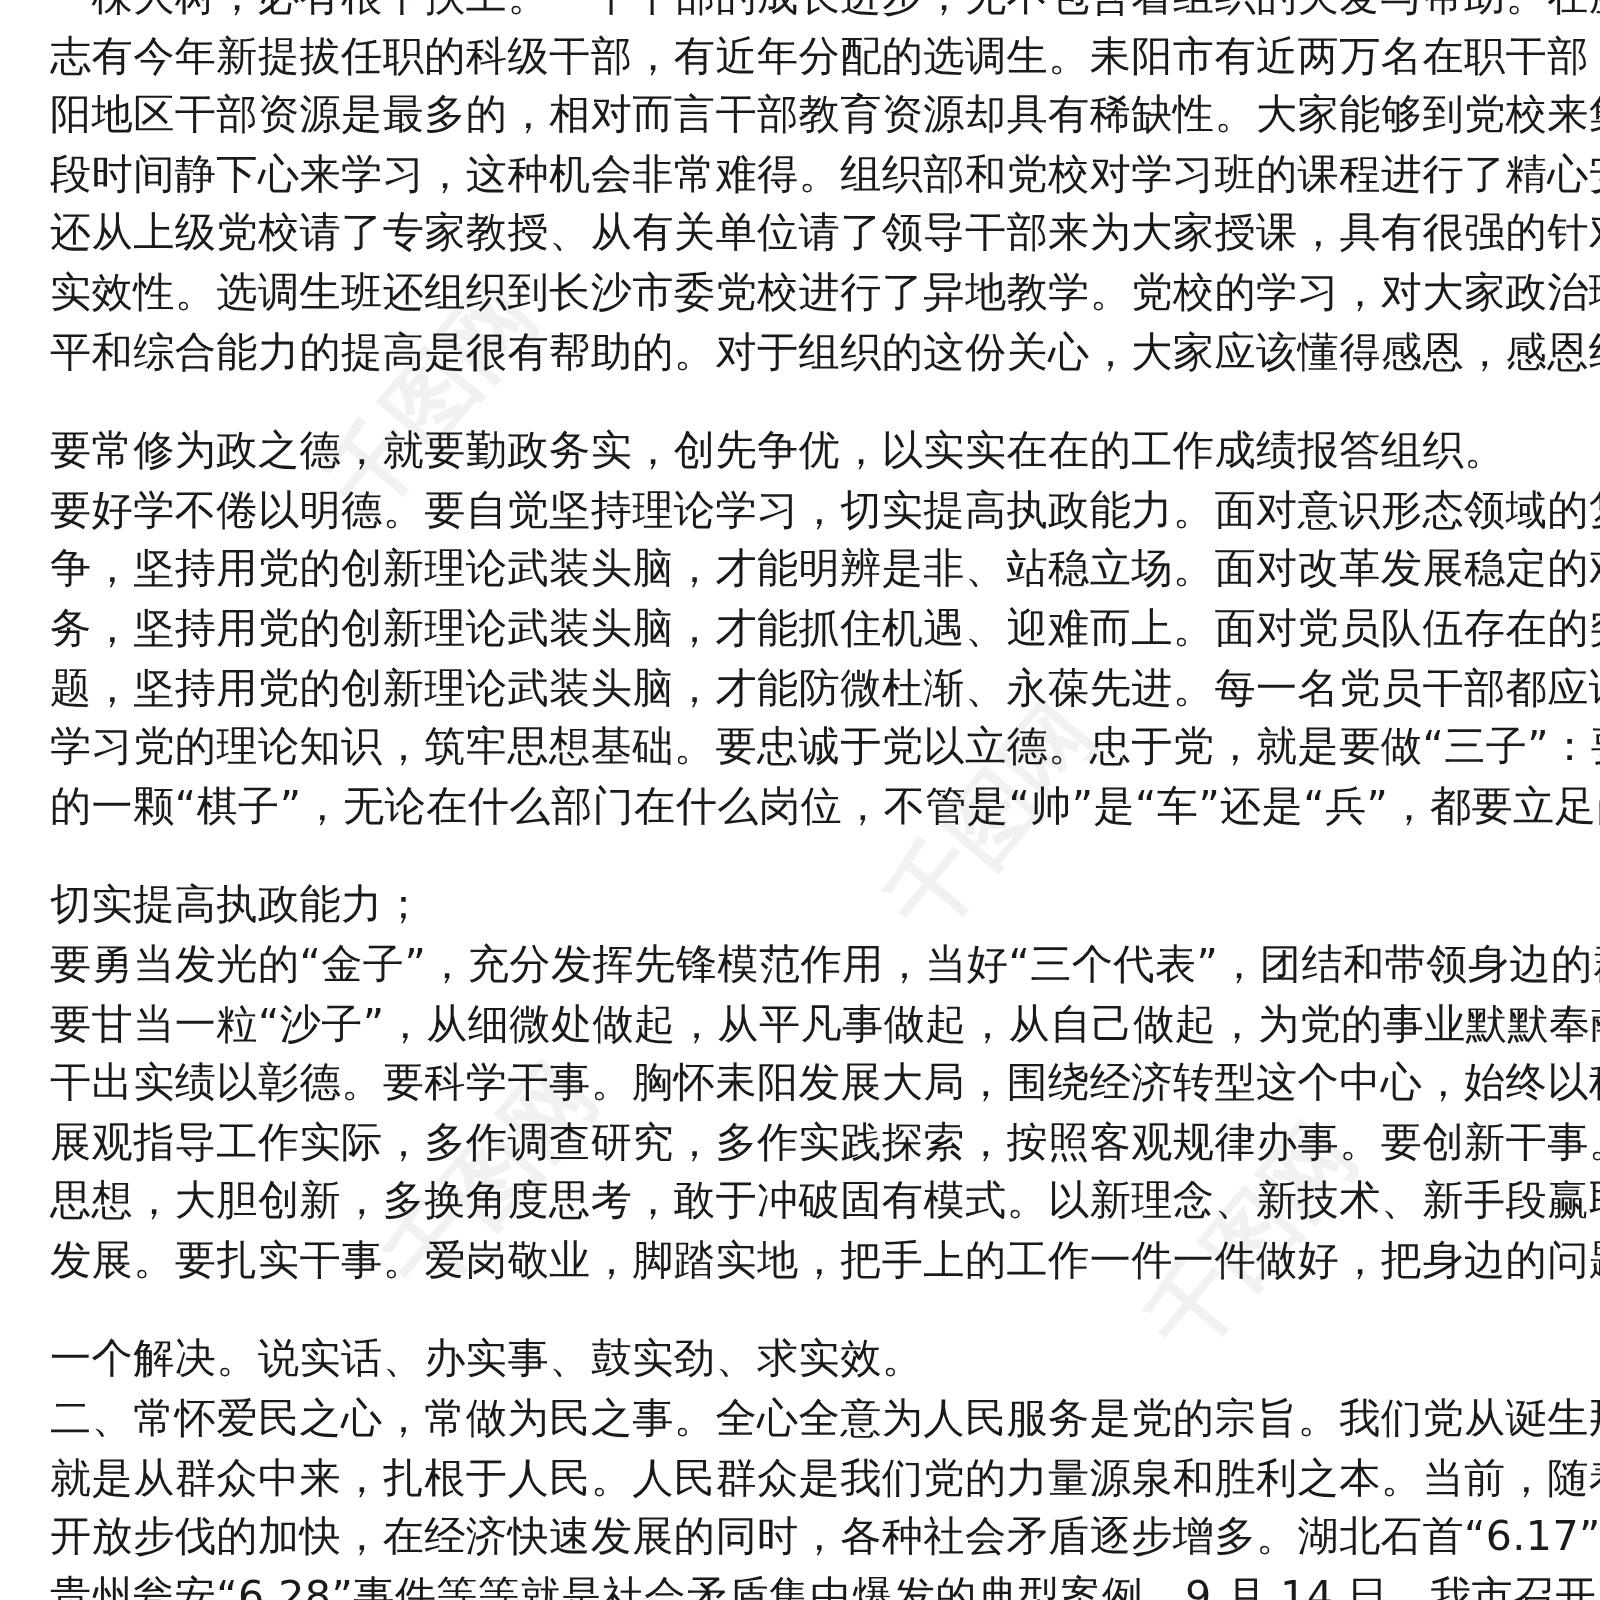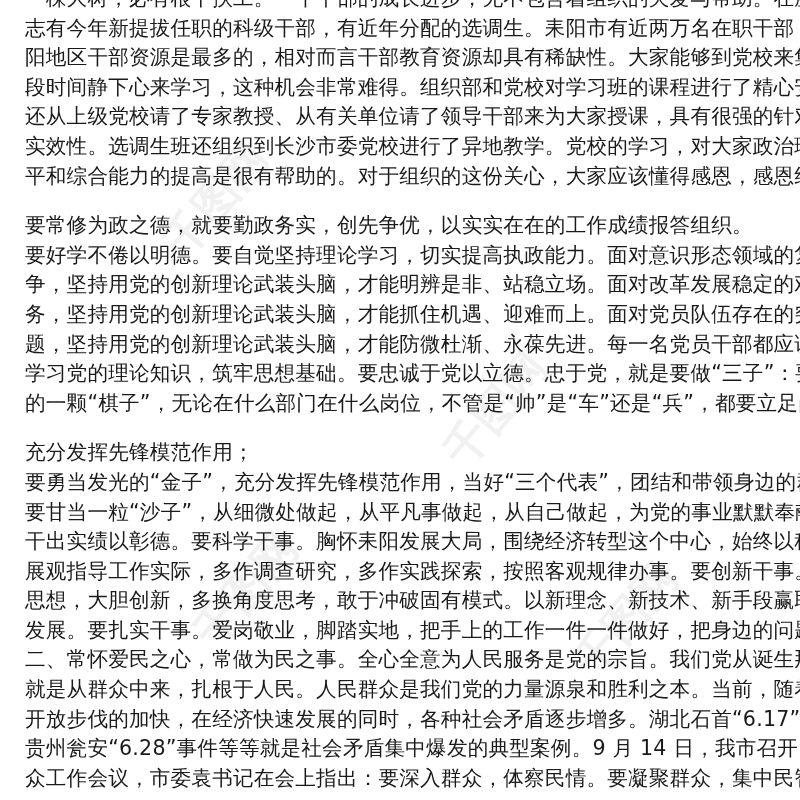--- a/index.html
+++ b/index.html
@@ -41,26 +41,27 @@
   <span class="line">还从上级党校请了专家教授、从有关单位请了领导干部来为大家授课，具有很强的针对性和</span>
   <span class="line">实效性。选调生班还组织到长沙市委党校进行了异地教学。党校的学习，对大家政治理论水</span>
   <span class="line">平和综合能力的提高是很有帮助的。对于组织的这份关心，大家应该懂得感恩，感恩组织就</span>
   <span class="line short">要常修为政之德，就要勤政务实，创先争优，以实实在在的工作成绩报答组织。</span>
   <span class="line">要好学不倦以明德。要自觉坚持理论学习，切实提高执政能力。面对意识形态领域的复杂斗</span>
   <span class="line">争，坚持用党的创新理论武装头脑，才能明辨是非、站稳立场。面对改革发展稳定的艰巨任</span>
   <span class="line">务，坚持用党的创新理论武装头脑，才能抓住机遇、迎难而上。面对党员队伍存在的突出问</span>
   <span class="line">题，坚持用党的创新理论武装头脑，才能防微杜渐、永葆先进。每一名党员干部都应该自觉</span>
   <span class="line">学习党的理论知识，筑牢思想基础。要忠诚于党以立德。忠于党，就是要做“三子”：要做党</span>
   <span class="line">的一颗“棋子”，无论在什么部门在什么岗位，不管是“帅”是“车”还是“兵”，都要立足岗位，充</span>
-  <span class="line short">充分发挥先锋模范作用；</span>
+  <span class="line short">切实提高执政能力；</span>
   <span class="line">要勇当发光的“金子”，充分发挥先锋模范作用，当好“三个代表”，团结和带领身边的群众为</span>
   <span class="line">要甘当一粒“沙子”，从细微处做起，从平凡事做起，从自己做起，为党的事业默默奉献。要</span>
   <span class="line">干出实绩以彰德。要科学干事。胸怀耒阳发展大局，围绕经济转型这个中心，始终以科学发</span>
   <span class="line">展观指导工作实际，多作调查研究，多作实践探索，按照客观规律办事。要创新干事。解放</span>
   <span class="line">思想，大胆创新，多换角度思考，敢于冲破固有模式。以新理念、新技术、新手段赢取新的</span>
   <span class="line">发展。要扎实干事。爱岗敬业，脚踏实地，把手上的工作一件一件做好，把身边的问题一个</span>
+  <span class="line short">一个解决。说实话、办实事、鼓实劲、求实效。</span>
   <span class="line">二、常怀爱民之心，常做为民之事。全心全意为人民服务是党的宗旨。我们党从诞生那天起，</span>
   <span class="line">就是从群众中来，扎根于人民。人民群众是我们党的力量源泉和胜利之本。当前，随着改革</span>
   <span class="line">开放步伐的加快，在经济快速发展的同时，各种社会矛盾逐步增多。湖北石首“6.17”事件、</span>
   <span class="line">贵州瓮安“6.28”事件等等就是社会矛盾集中爆发的典型案例。9 月 14 日，我市召开了全市群</span>
   <span class="line">众工作会议，市委袁书记在会上指出：要深入群众，体察民情。要凝聚群众，集中民智。要</span>
 
 </div>
 
 </body></html>

